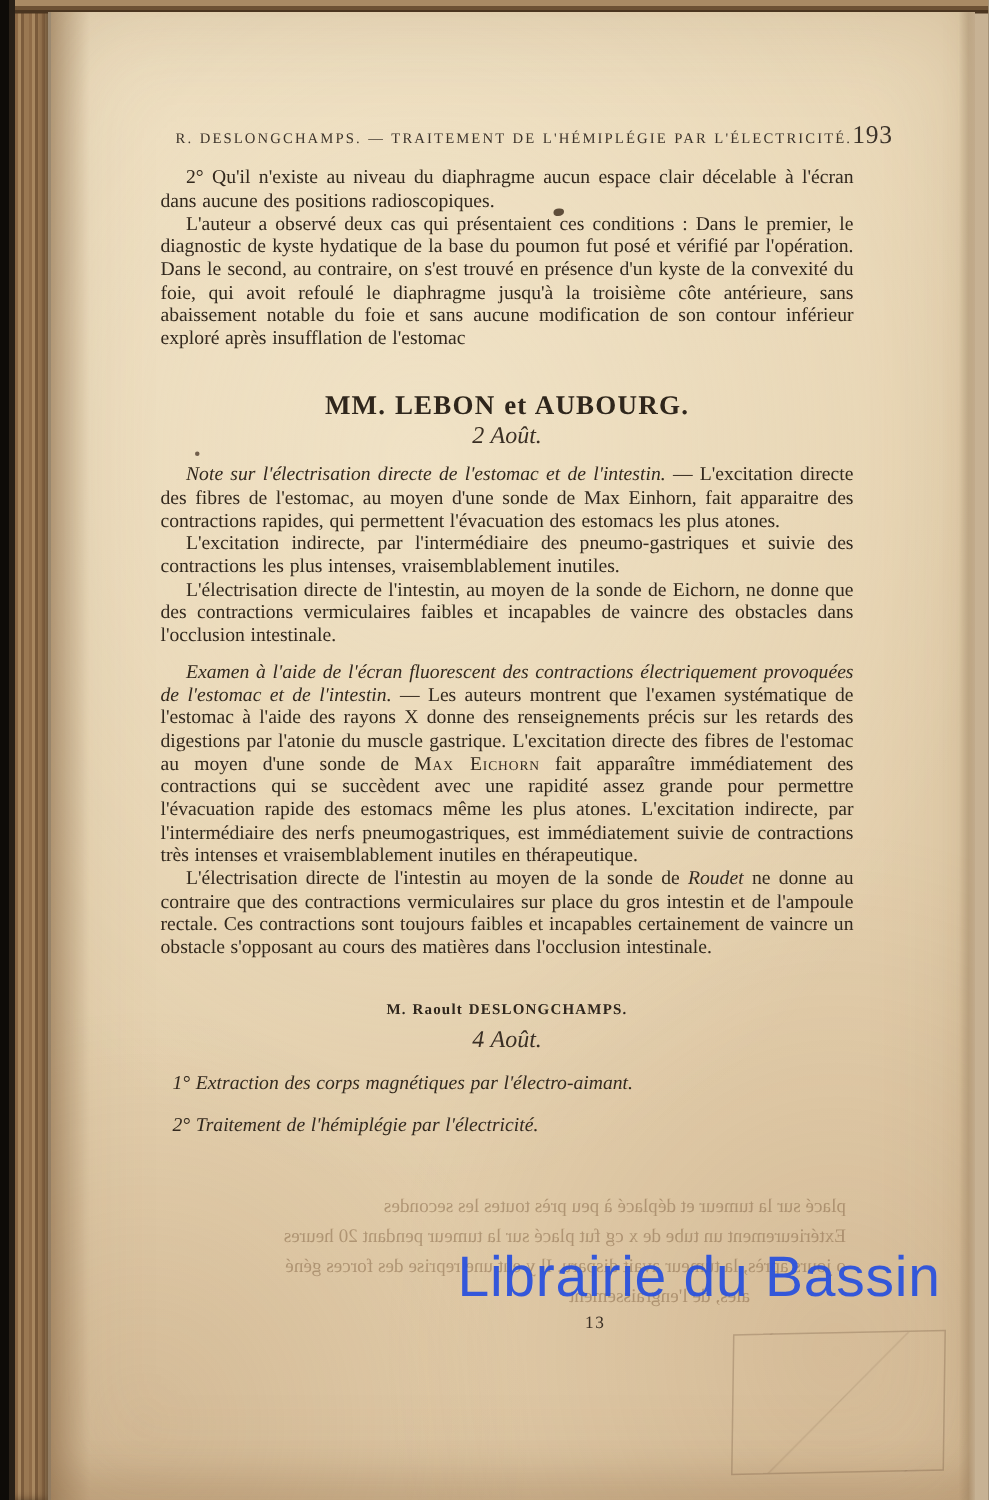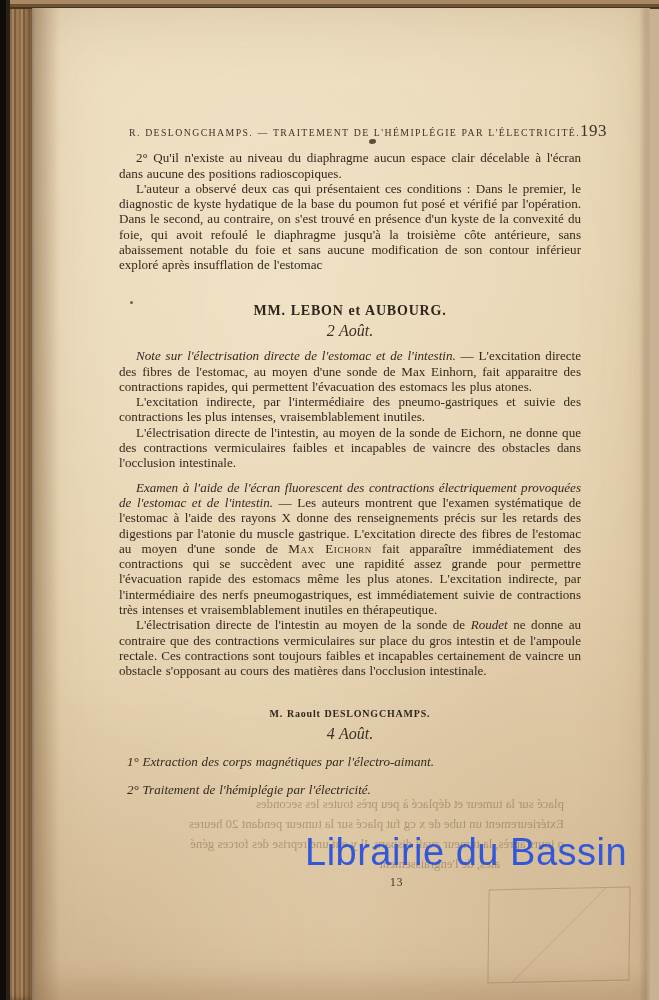--- a/index.html
+++ b/index.html
@@ -42,41 +42,40 @@
   .gutter-shadow{
     position:absolute;left:0;top:0;width:26px;height:100%;
     background:linear-gradient(90deg,rgba(120,85,50,.40),rgba(120,85,50,0));
   }
   .right-sliver{
     position:absolute;right:0;top:0;width:11px;height:100%;
     background:linear-gradient(90deg,rgba(120,95,65,.0),rgba(120,95,65,.25) 60%,#c2ab8c 100%);
   }
   
   .content{
-    position:absolute;left:73px;top:0;width:462px;padding-top:115px;
+    position:absolute;left:73px;top:0;width:462px;padding-top:74px;
     color:#33291e;
     font-size:13.1px;line-height:15.3px;
     text-align:justify;
     word-spacing:.5px;
-    margin-left:12px;
   }
   .running-header{
     display:flex;justify-content:space-between;align-items:baseline;
     font-size:9.8px;letter-spacing:1.4px;color:#3c332a;
     margin:0 6px 10px 10px;white-space:nowrap;
   }
   .running-header .folio-top{letter-spacing:.5px;font-size:17px;}
   p.body{margin:0;text-indent:17px;}
   p.gap-before{margin-top:9px;}
   .seg{white-space:pre-wrap;}
   .seg.i{font-style:italic;}
   .seg.sc{font-variant:small-caps;letter-spacing:.6px;}
   h2.sec{
     margin:30px 0 0 0;text-align:center;
-    font-size:14px;font-weight:bold;letter-spacing:.8px;color:#2f261c;
+    font-size:18px;font-weight:bold;letter-spacing:.8px;color:#2f261c;
   }
   h2.sec2{margin-top:27px;font-size:10px;}
   .sec-date{
     margin:5px 0 10px 0;text-align:center;
     font-style:italic;font-size:16px;color:#3a2f24;
   }
   p.item{margin:13px 0 0 0;font-style:italic;text-indent:8px;}
   
   .ghost{
     position:absolute;left:90px;width:474px;

